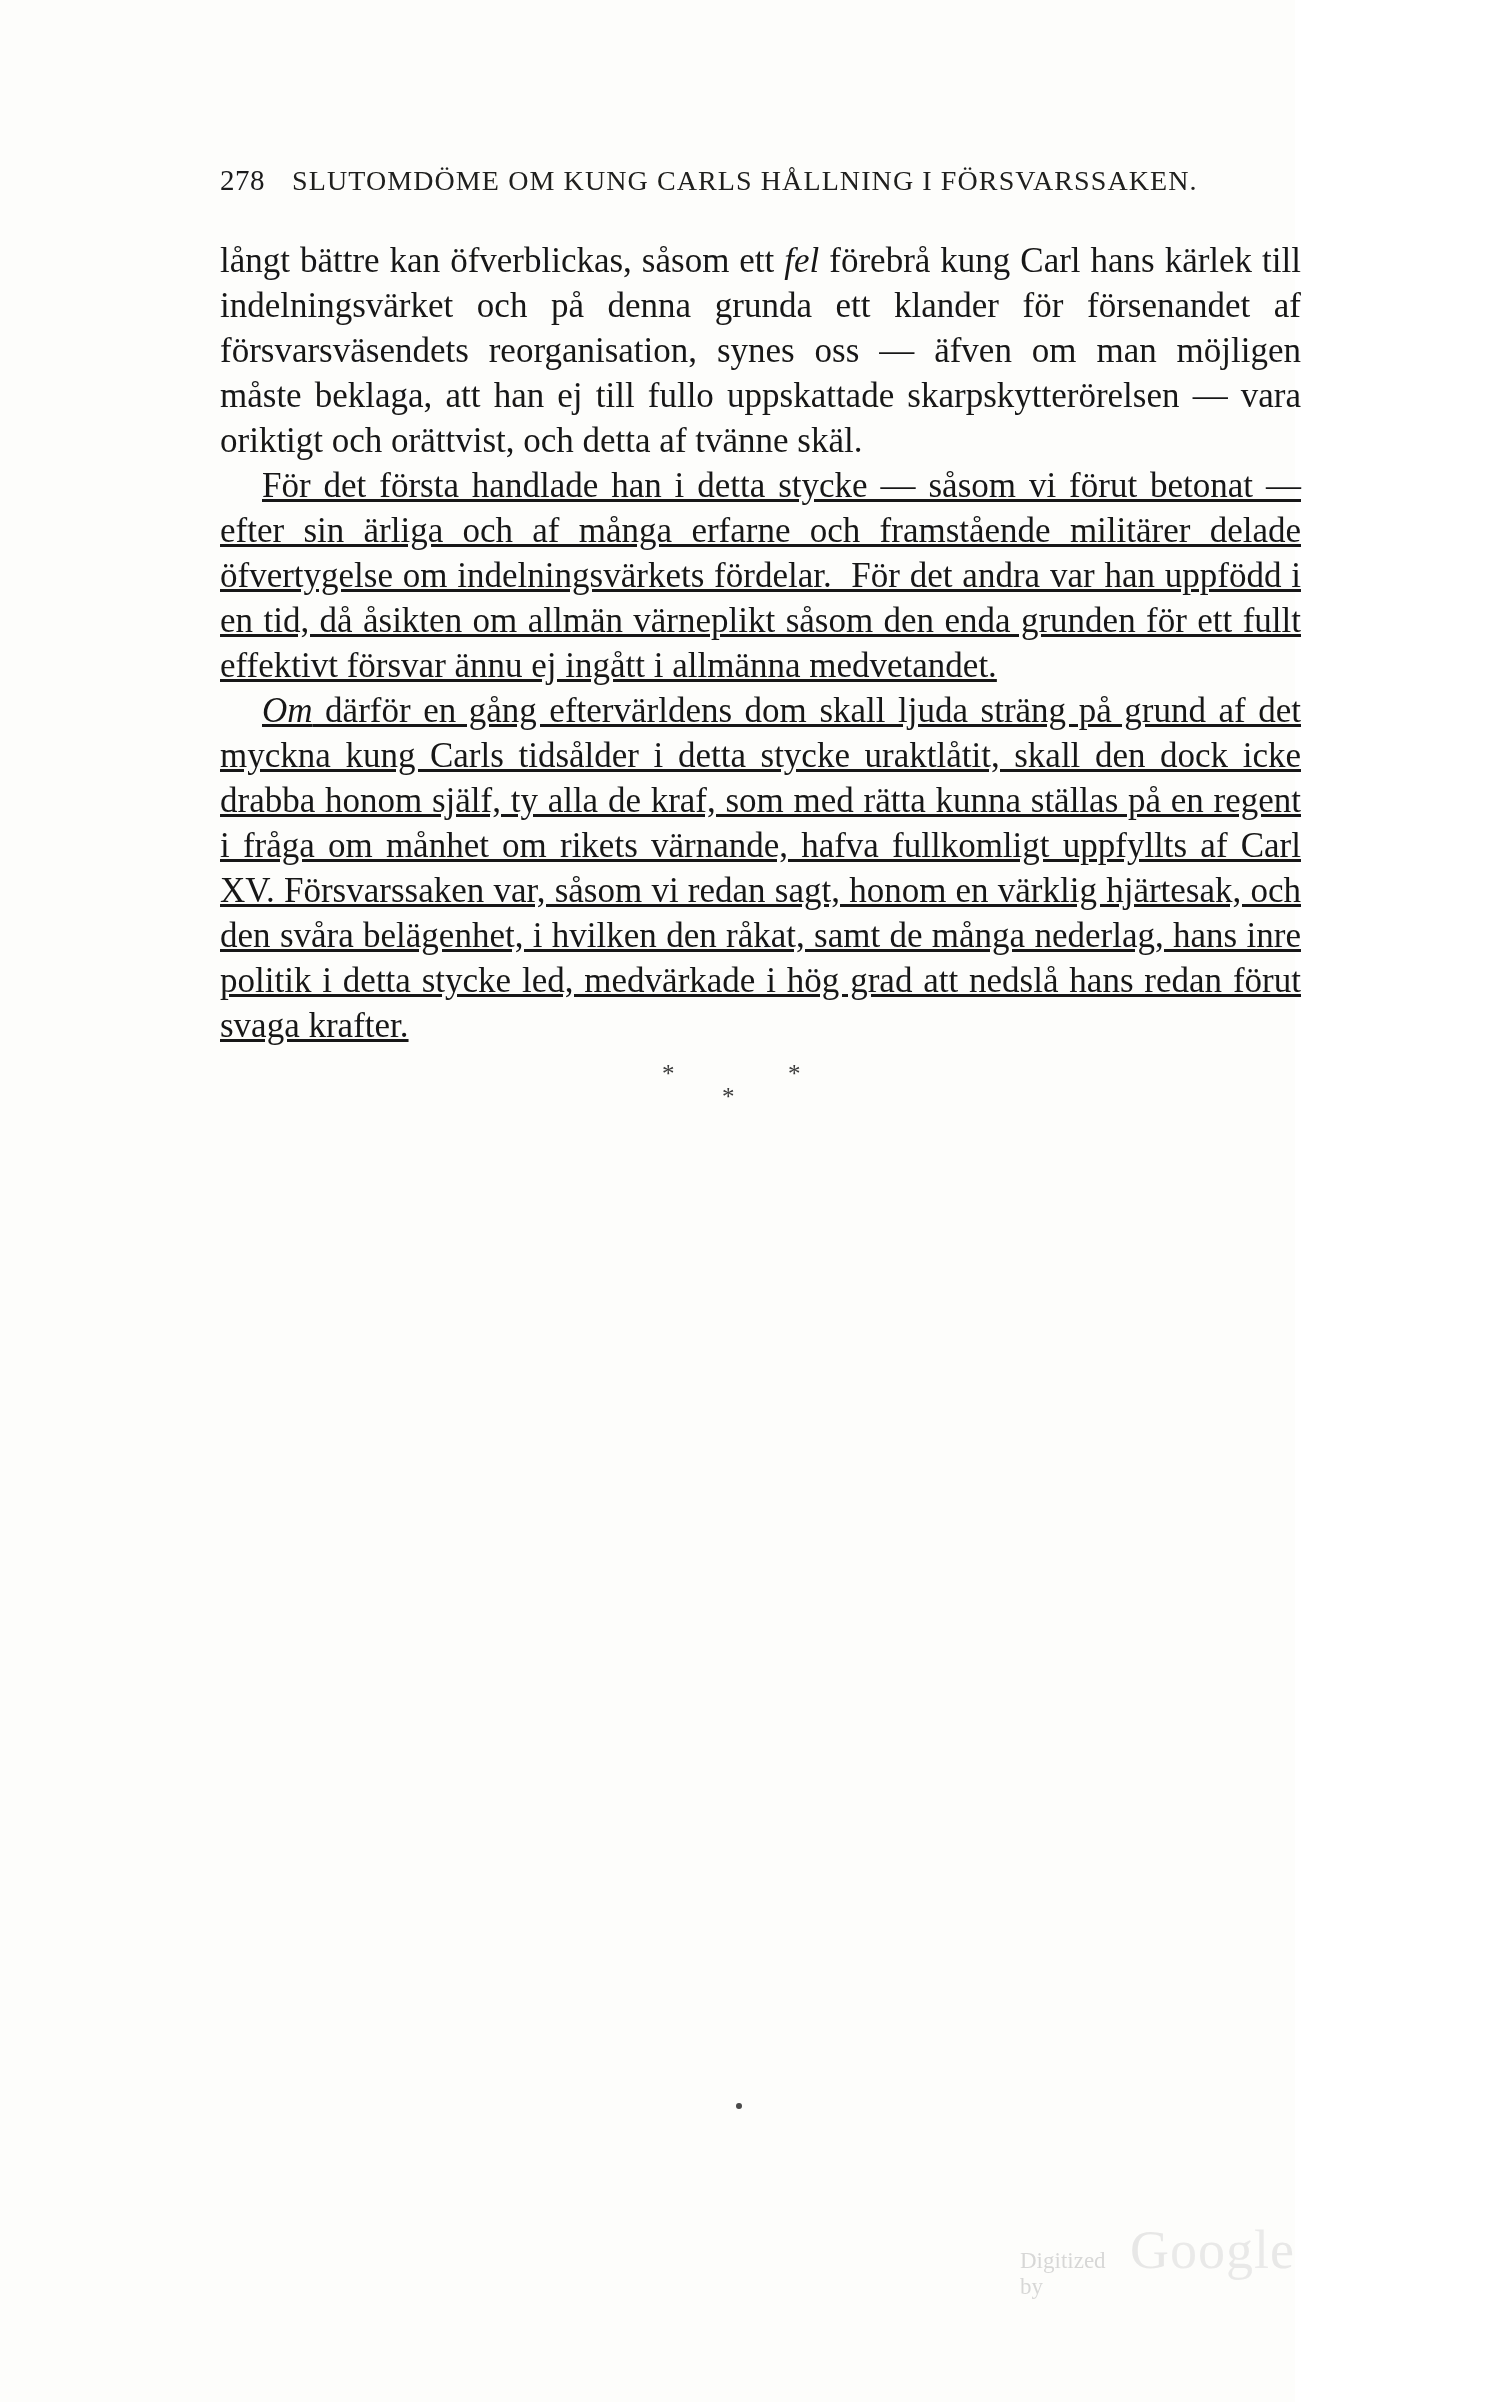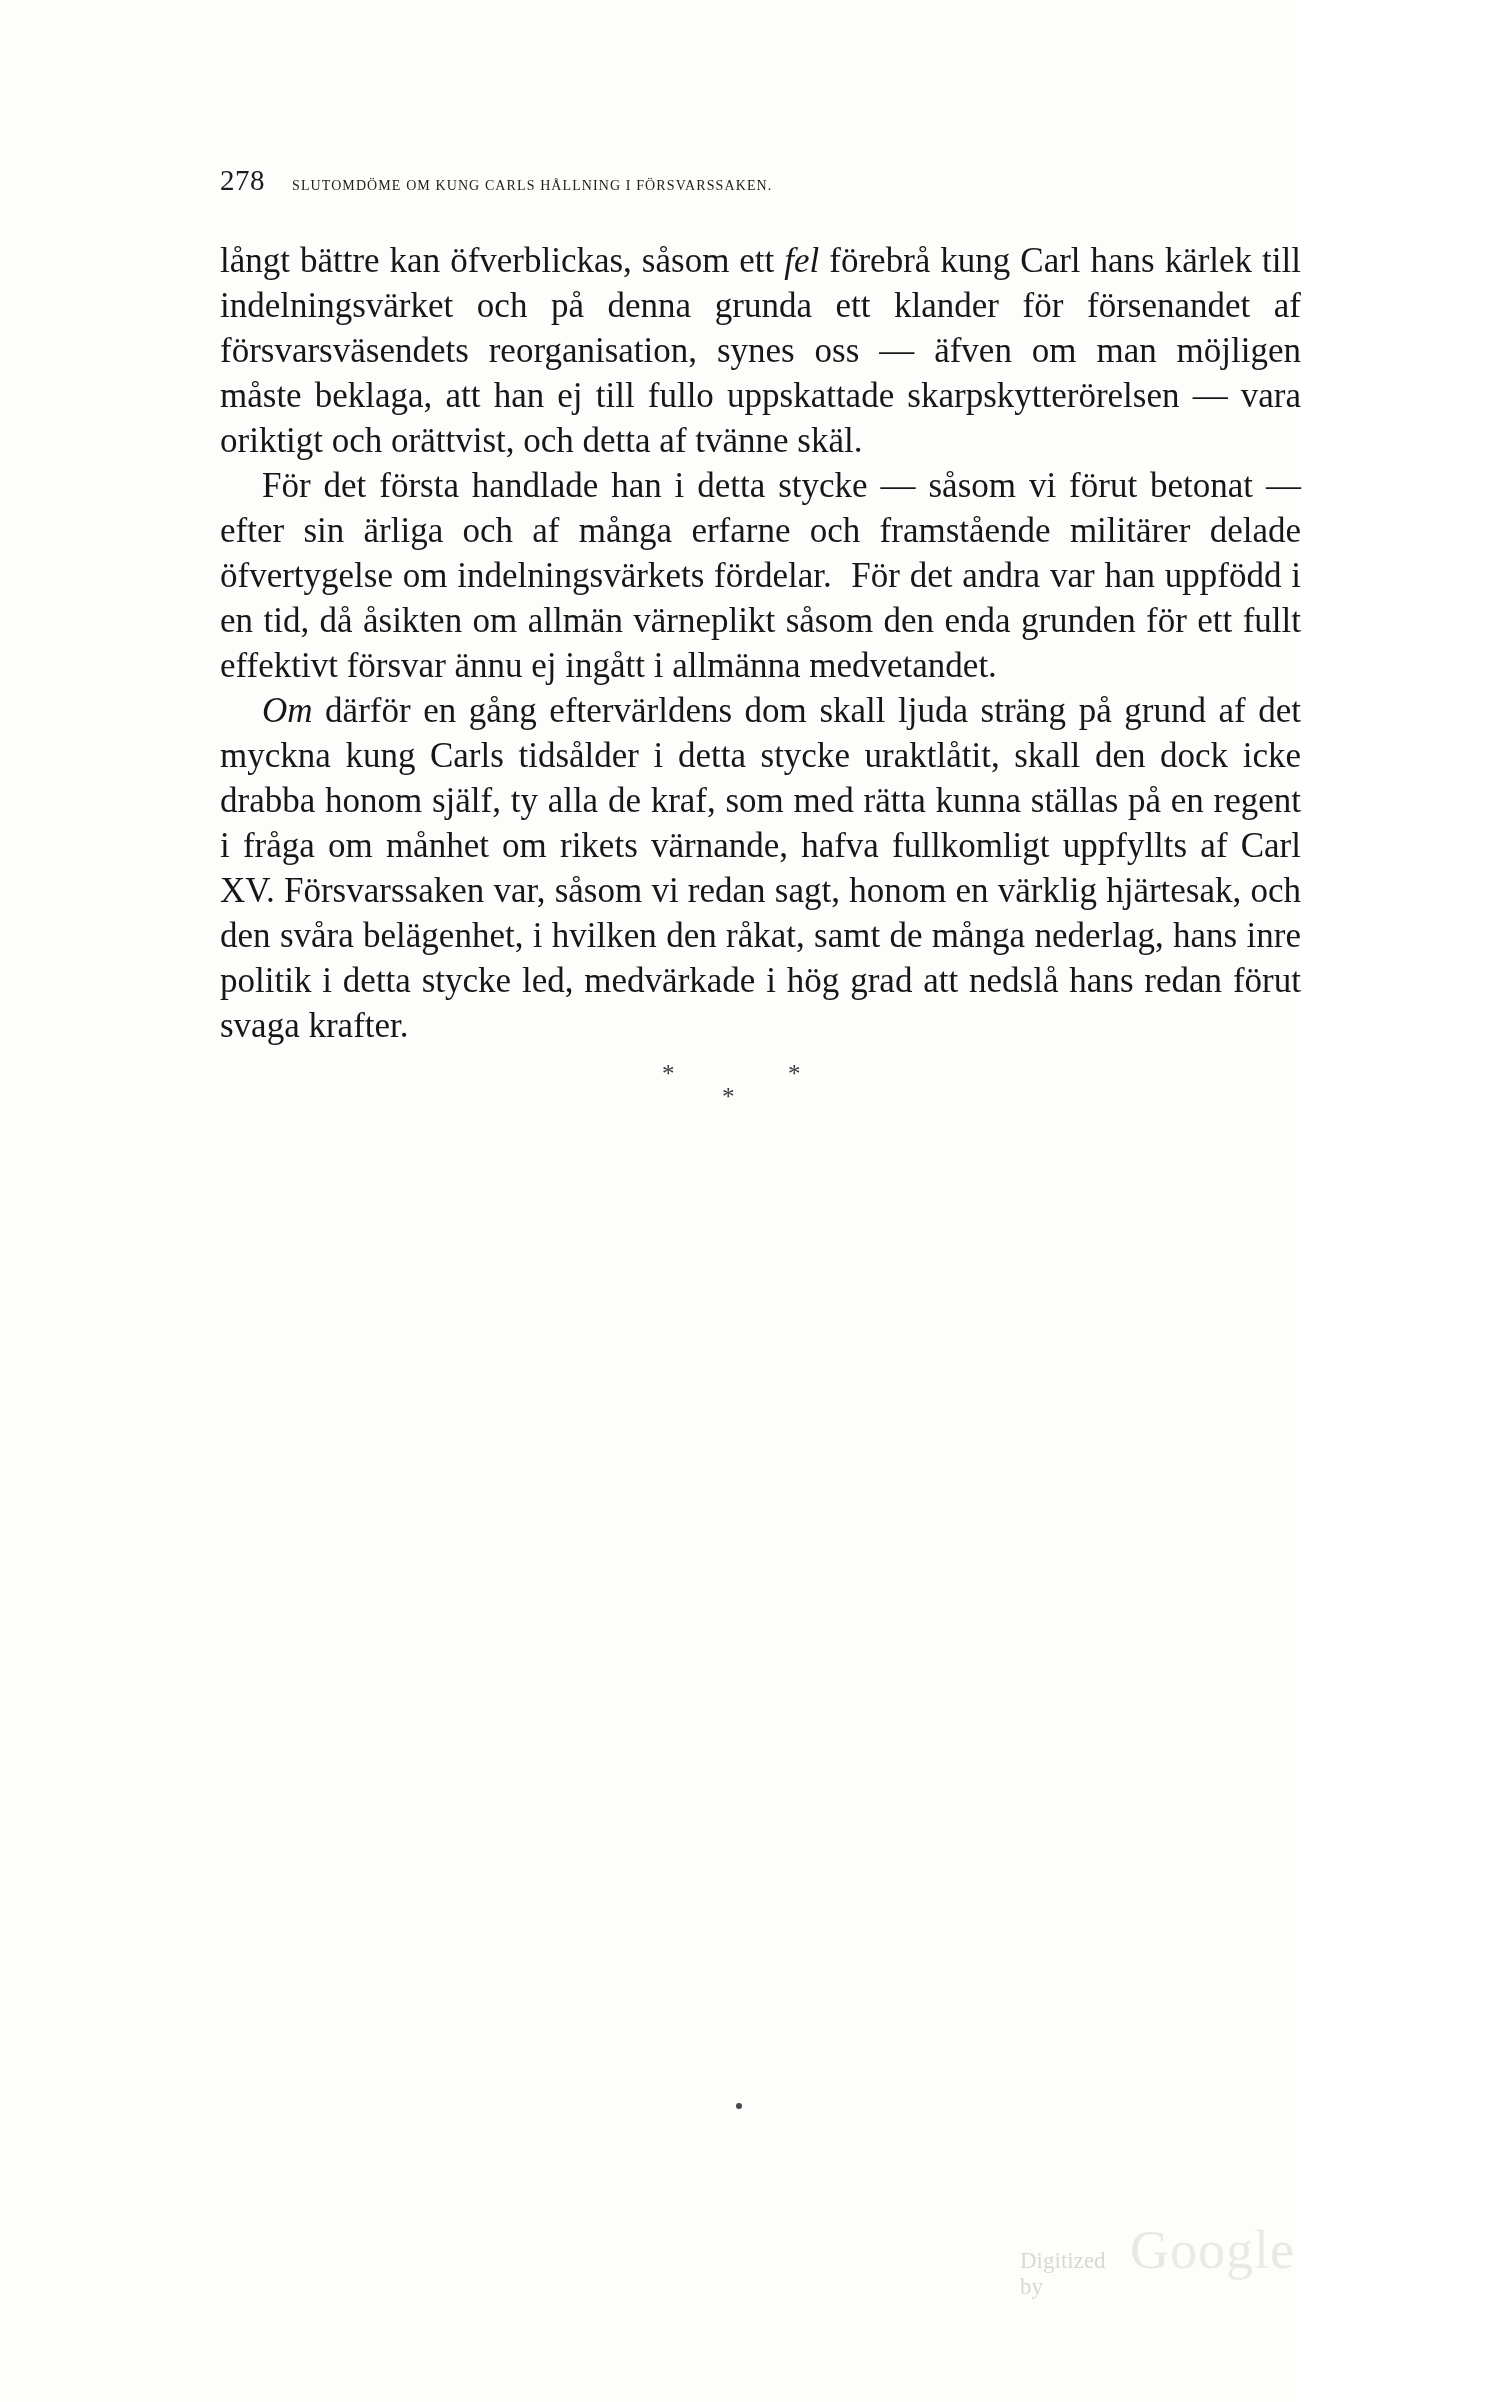--- a/index.html
+++ b/index.html
@@ -34,38 +34,39 @@
     gap: 27px;
     margin-bottom: 41px;
     white-space: nowrap;
   }
   .folio {
     font-size: 29px;
     letter-spacing: 0.5px;
     color: #1b1b1b;
   }
   .running-head {
-    font-size: 14px;
+    font-size: 28px;
     letter-spacing: 1.1px;
     text-transform: uppercase;
     color: #20201e;
     font-variant: small-caps;
   }
   p.para {
     font-size: 35px;
     line-height: 45px;
     text-align: justify;
     text-justify: inter-word;
     margin: 0;
     color: #171717;
     -webkit-hyphens: none;
     hyphens: none;
   }
   p.indent {
     text-indent: 42px;
+    text-decoration: underline;
   }
   .it { font-style: italic; }
   .asterisks {
     position: relative;
     height: 75px;
     margin-top: 5.8px;
   }
   .asterisks span {
     position: absolute;
     font-size: 25px;

